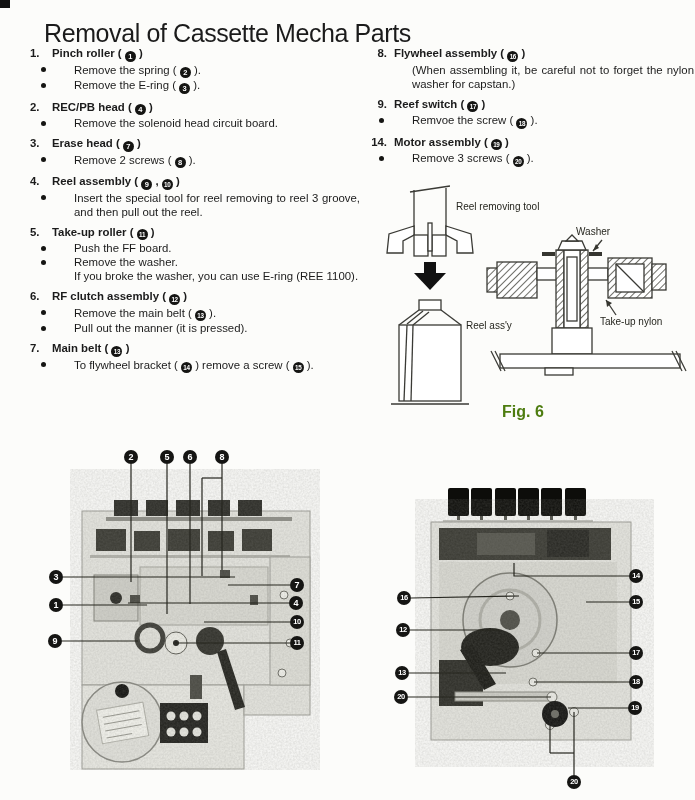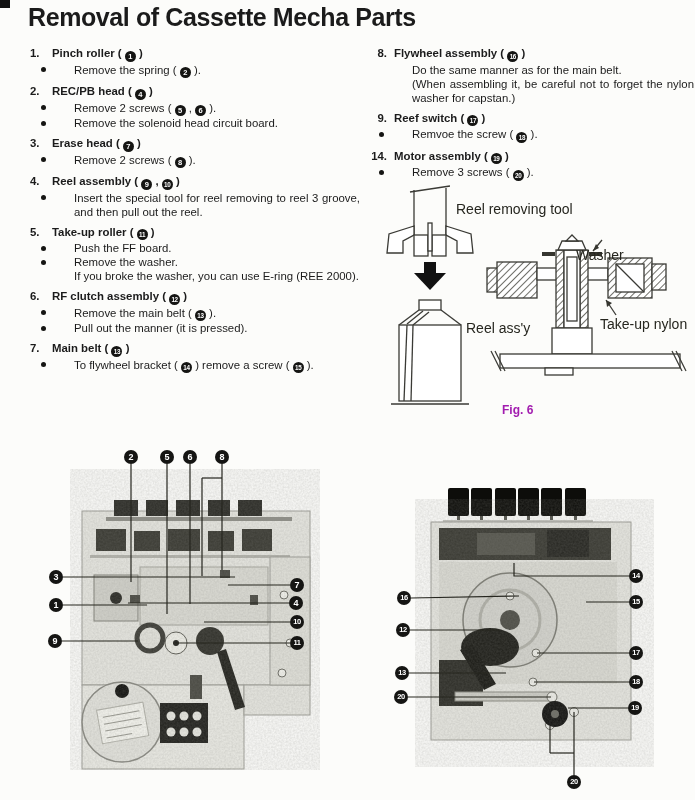--- a/index.html
+++ b/index.html
@@ -1,19 +1,19 @@
 <!DOCTYPE html>
 <html><head>
 <meta charset="utf-8">
 <style>
   html,body{margin:0;padding:0;background:#d8d8d4;}
   .page{position:relative;width:695px;height:800px;background:#fcfcfa;color:#1b1b1b;
         font-family:"Liberation Sans",sans-serif;overflow:hidden;}
   .corner-mark{position:absolute;left:0;top:0;width:10px;height:8px;background:#111;}
-  .title{position:absolute;left:28px;top:3px;margin:0;font-size:25px;font-weight:bold;
+  .title{position:absolute;left:28px;top:3px;margin:16px;font-size:25px;font-weight:normal;
          letter-spacing:-0.4px;white-space:nowrap;}
   .col{position:absolute;top:46px;font-size:11.4px;line-height:14px;z-index:2;}
   .col-left{left:30px;width:330px;}
   .col-right{left:368px;width:326px;}
   .item{margin-bottom:6px;}
   .item-head{display:flex;font-weight:bold;margin-bottom:1px;}
   .item-num{flex:none;width:22px;}
   .col-right .item-num{width:26px;text-align:right;padding-right:7px;box-sizing:border-box;}
   .item-title{flex:1;}
   .line{display:flex;}
@@ -24,52 +24,52 @@
          color:#fff;font-size:7.5px;line-height:11.5px;text-align:center;font-weight:bold;
          vertical-align:-1.5px;}
   .badge.two{font-size:6.3px;letter-spacing:-0.3px;}
   .callout{position:absolute;z-index:4;width:14px;height:14px;border-radius:50%;background:#151513;
            color:#fff;font-size:9px;line-height:14px;text-align:center;font-weight:bold;
            transform:translate(-50%,-50%);}
   .callout.two{font-size:7.5px;letter-spacing:-0.4px;}
   svg.layer{position:absolute;z-index:1;}
   #leader-lines{position:absolute;left:0;top:0;z-index:3;pointer-events:none;}
   #leader-lines polyline{fill:none;stroke:#26261f;stroke-width:1.2;}
-  .fig-label{position:absolute;z-index:2;font-size:14px;color:#26261f;white-space:nowrap;}
-  .fig-caption{position:absolute;z-index:2;font-size:12px;font-weight:bold;color:#a21caf;}
+  .fig-label{position:absolute;z-index:2;font-size:10px;color:#26261f;white-space:nowrap;}
+  .fig-caption{position:absolute;z-index:2;font-size:16px;font-weight:bold;color:#4d7c0f;}
 </style>
 </head>
 <body>
 
 <div class="page">
   <div class="corner-mark"></div>
   <h1 class="title">Removal of Cassette Mecha Parts</h1>
 
   <div class="col col-left">
       <div class="item">
         <div class="item-head">
           <span class="item-num">1.</span>
           <span class="item-title">Pinch roller ( <span class="badge">1</span> )</span>
         </div>
         <div class="line bulleted">
           <span class="dot"></span>
           <span class="line-text">Remove the spring ( <span class="badge">2</span> ).</span>
         </div>
+        <div class="line bulleted">
+          <span class="dot"></span>
+          <span class="line-text">Remove the E-ring ( <span class="badge">3</span> ).</span>
+        </div>
       </div>
       <div class="item">
         <div class="item-head">
           <span class="item-num">2.</span>
           <span class="item-title">REC/PB head ( <span class="badge">4</span> )</span>
         </div>
         <div class="line bulleted">
           <span class="dot"></span>
-          <span class="line-text">Remove 2 screws ( <span class="badge">5</span> , <span class="badge">6</span> ).</span>
-        </div>
-        <div class="line bulleted">
-          <span class="dot"></span>
           <span class="line-text">Remove the solenoid head circuit board.</span>
         </div>
       </div>
       <div class="item">
         <div class="item-head">
           <span class="item-num">3.</span>
           <span class="item-title">Erase head ( <span class="badge">7</span> )</span>
         </div>
         <div class="line bulleted">
           <span class="dot"></span>
@@ -93,21 +93,21 @@
         </div>
         <div class="line bulleted">
           <span class="dot"></span>
           <span class="line-text">Push the FF board.</span>
         </div>
         <div class="line bulleted">
           <span class="dot"></span>
           <span class="line-text">Remove the washer.</span>
         </div>
         <div class="line plain">
-          <span class="line-text">If you broke the washer, you can use E-ring (REE 2000).</span>
+          <span class="line-text">If you broke the washer, you can use E-ring (REE 1100).</span>
         </div>
       </div>
       <div class="item">
         <div class="item-head">
           <span class="item-num">6.</span>
           <span class="item-title">RF clutch assembly ( <span class="badge two">12</span> )</span>
         </div>
         <div class="line bulleted">
           <span class="dot"></span>
           <span class="line-text">Remove the main belt ( <span class="badge two">13</span> ).</span>
@@ -126,23 +126,20 @@
           <span class="dot"></span>
           <span class="line-text">To flywheel bracket ( <span class="badge two">14</span> ) remove a screw ( <span class="badge two">15</span> ).</span>
         </div>
       </div>
     </div>
   <div class="col col-right">
       <div class="item">
         <div class="item-head">
           <span class="item-num">8.</span>
           <span class="item-title">Flywheel assembly ( <span class="badge two">16</span> )</span>
-        </div>
-        <div class="line plain">
-          <span class="line-text">Do the same manner as for the main belt.</span>
         </div>
         <div class="line plain">
           <span class="line-text">(When assembling it, be careful not to forget the nylon washer for capstan.)</span>
         </div>
       </div>
       <div class="item">
         <div class="item-head">
           <span class="item-num">9.</span>
           <span class="item-title">Reef switch ( <span class="badge two">17</span> )</span>
         </div>
@@ -220,21 +217,21 @@
       <line x1="293" y1="168" x2="303" y2="188"></line>
         <line x1="289" y1="168" x2="299" y2="188"></line>
 
       <line x1="219" y1="57" x2="210" y2="68"></line>
       <polygon points="210,68 216,65 213,61" fill="#35352f" stroke="none"></polygon>
       <line x1="233" y1="132" x2="223" y2="117"></line>
       <polygon points="223,117 224,124 229,120" fill="#35352f" stroke="none"></polygon>
     </g>
   </svg>
   <div class="fig-label" style="left:456px;top:201px">Reel removing tool</div>
-  <div class="fig-label" style="left:576px;top:247px">Washer</div>
+  <div class="fig-label" style="left:576px;top:226px">Washer</div>
   <div class="fig-label" style="left:600px;top:316px">Take-up nylon</div>
   <div class="fig-label" style="left:466px;top:320px">Reel ass'y</div>
   <div class="fig-caption" style="left:502px;top:403px">Fig. 6</div>
 
   <svg class="layer" style="left:70px;top:445px" width="250" height="325" viewBox="0 0 250 325">
     <defs>
       <filter id="grainL">
           <feTurbulence type="fractalNoise" baseFrequency="0.55" numOctaves="2" seed="7"></feTurbulence>
         <feColorMatrix type="matrix" values="0 0 0 0 0.25 0 0 0 0 0.25 0 0 0 0 0.23 0 0 0 0.55 0"></feColorMatrix>
         </filter>

